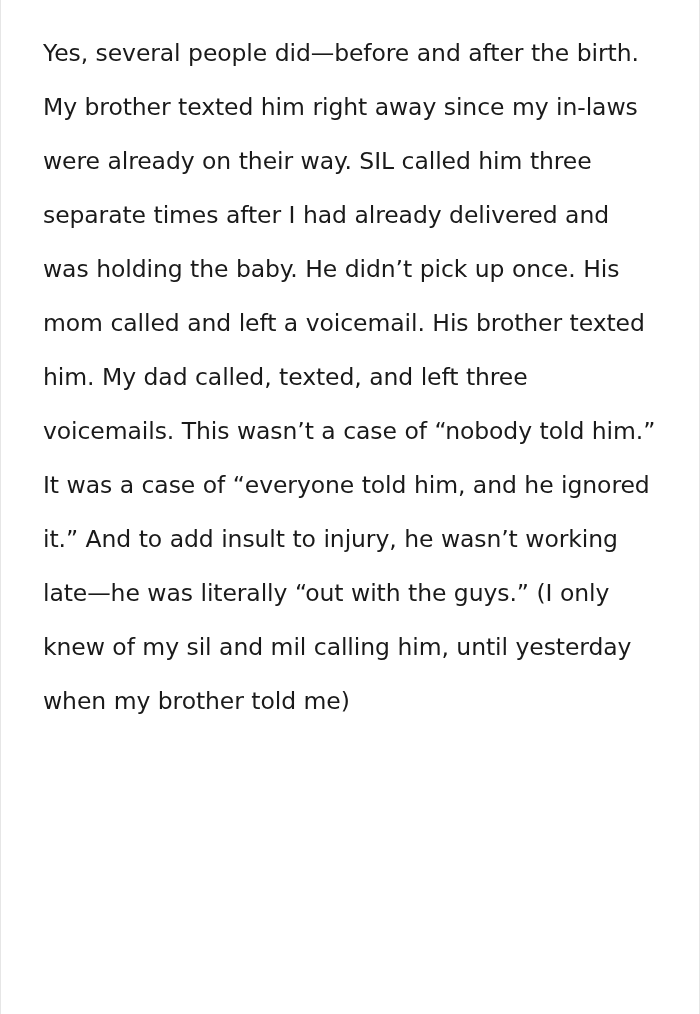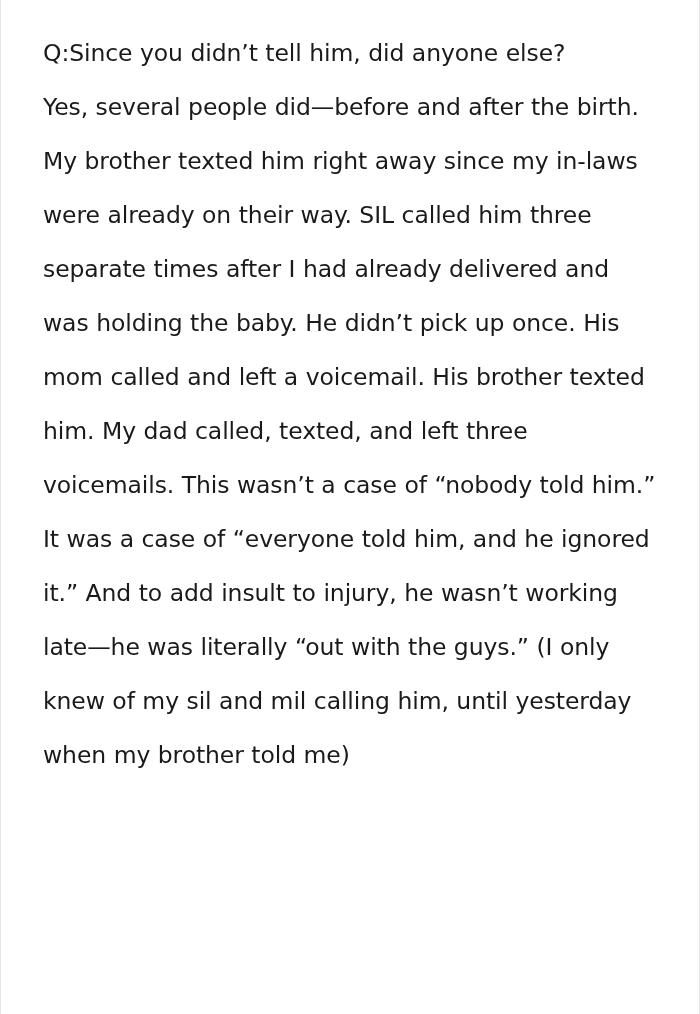--- a/index.html
+++ b/index.html
@@ -37,16 +37,15 @@
   .answer {
     margin: 0;
     padding: 0;
   }
 </style>
 </head>
 <body>
 
 <div class="page">
   <div class="qa-block">
-    <p class="question">Q:Since you didn’t tell him, did anyone else?</p>
     <p class="answer">Yes, several people did—before and after the birth. My brother texted him right away since my in-laws were already on their way. SIL called him three separate times after I had already delivered and was holding the baby. He didn’t pick up once. His mom called and left a voicemail. His brother texted him. My dad called, texted, and left three voicemails. This wasn’t a case of “nobody told him.” It was a case of “everyone told him, and he ignored it.” And to add insult to injury, he wasn’t working late—he was literally “out with the guys.” (I only knew of my sil and mil calling him, until yesterday when my brother told me)</p>
   </div>
 </div>
 
 </body></html>

